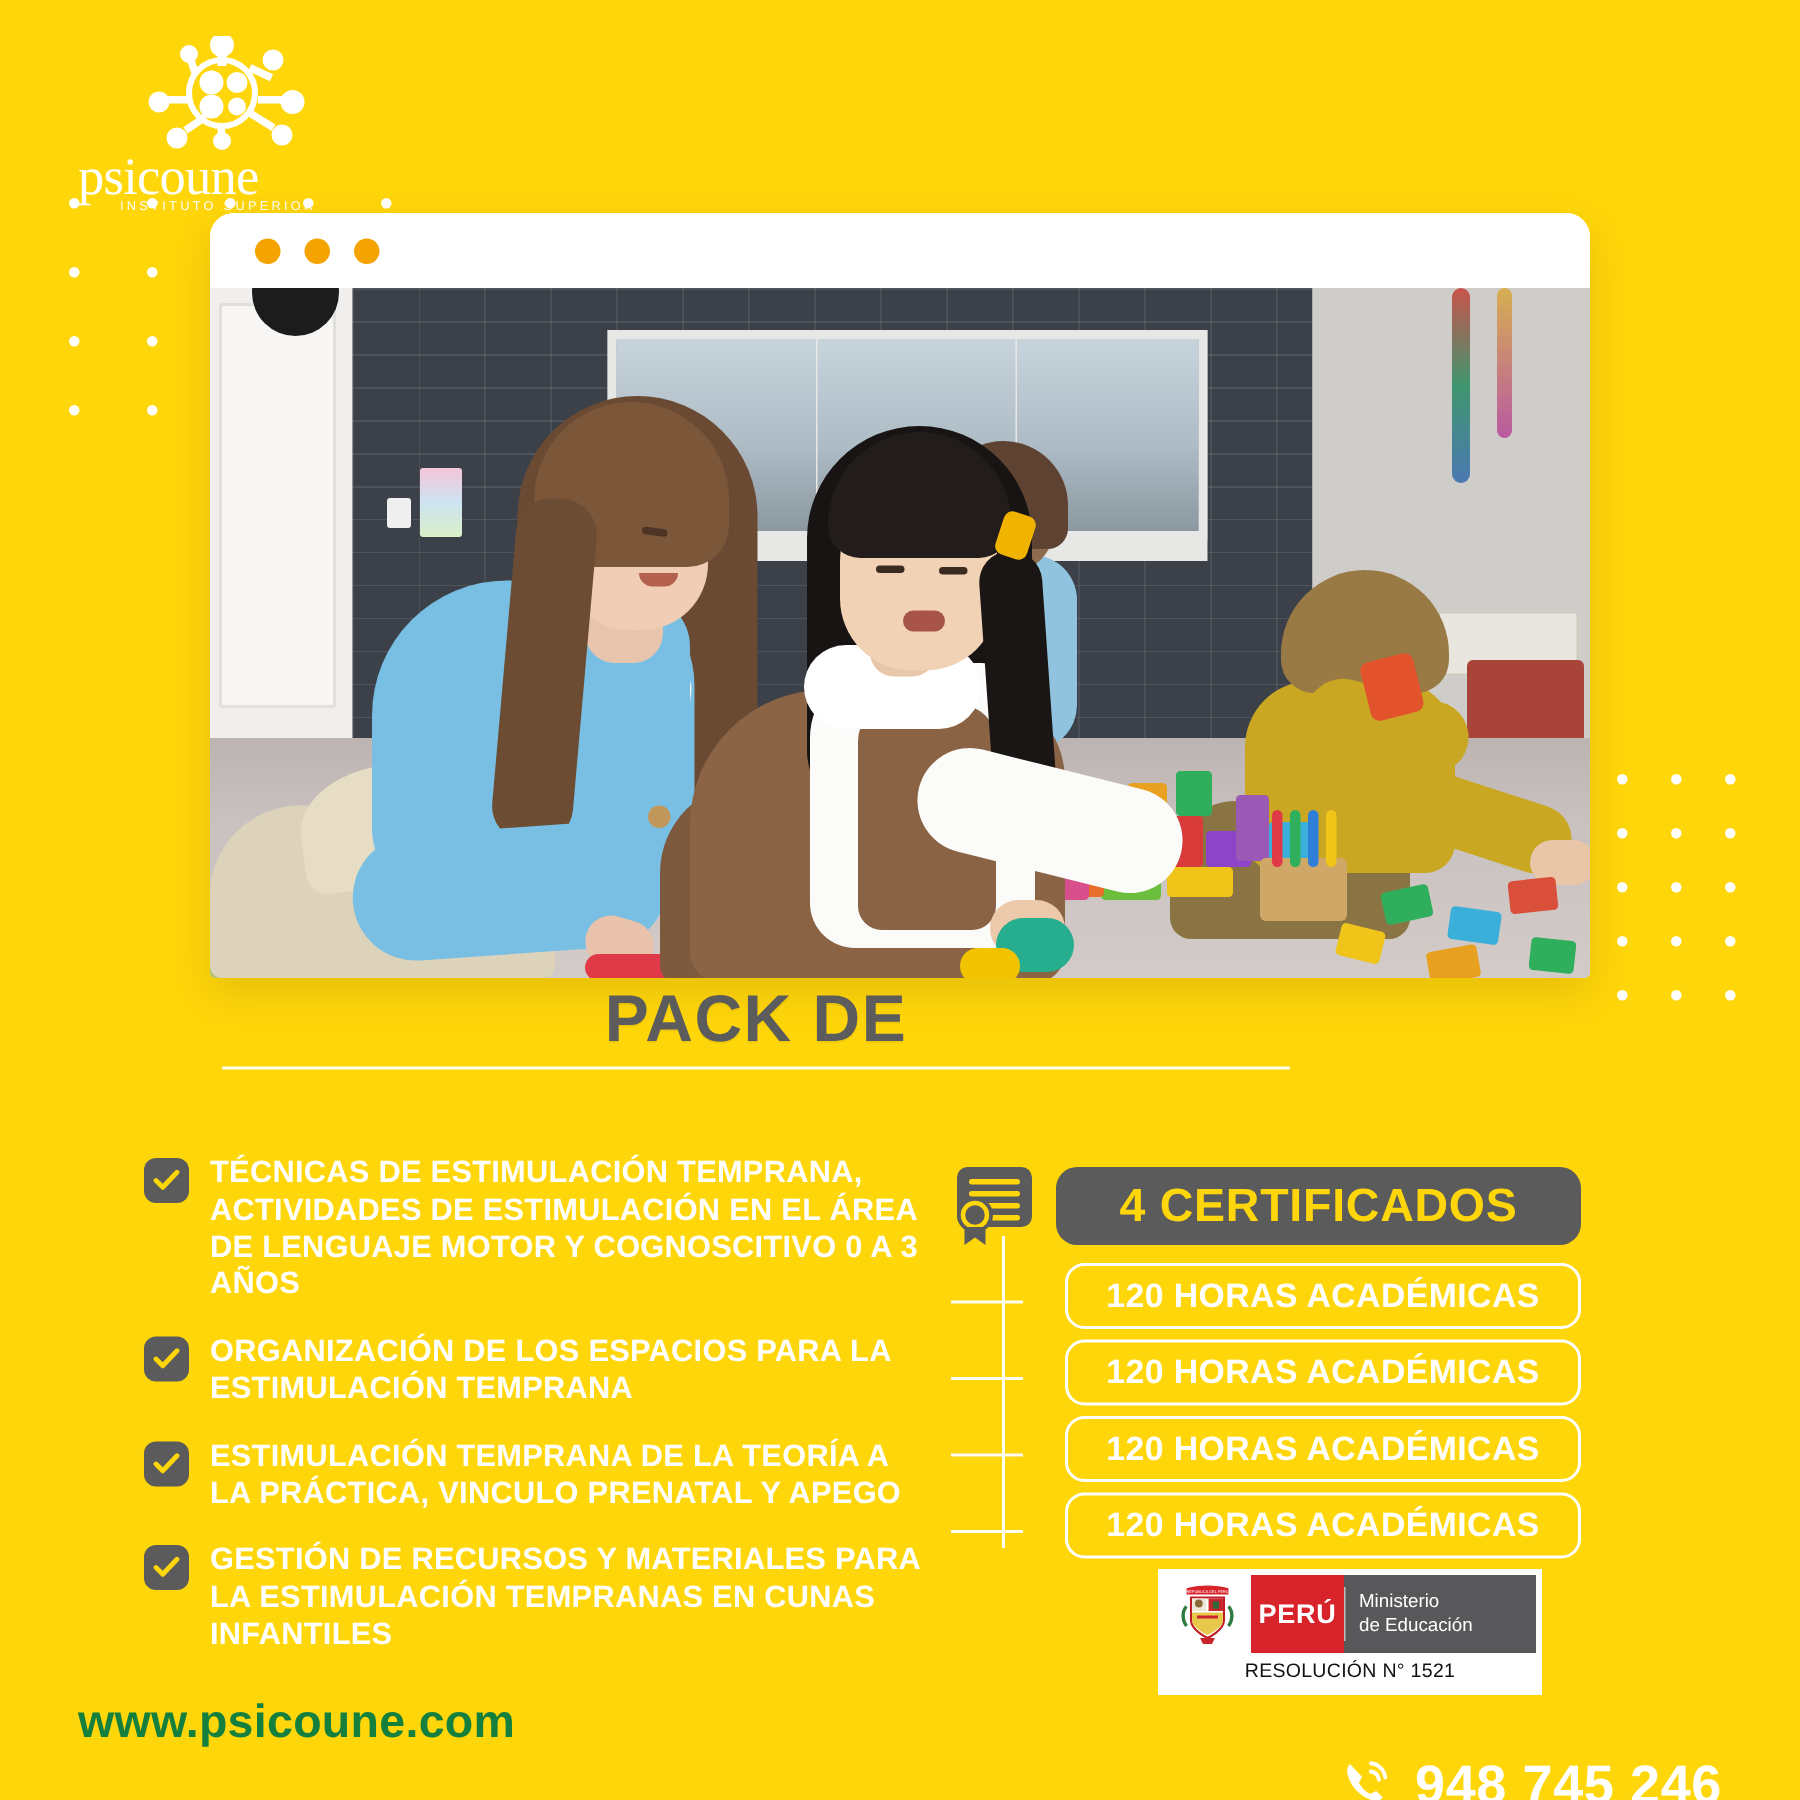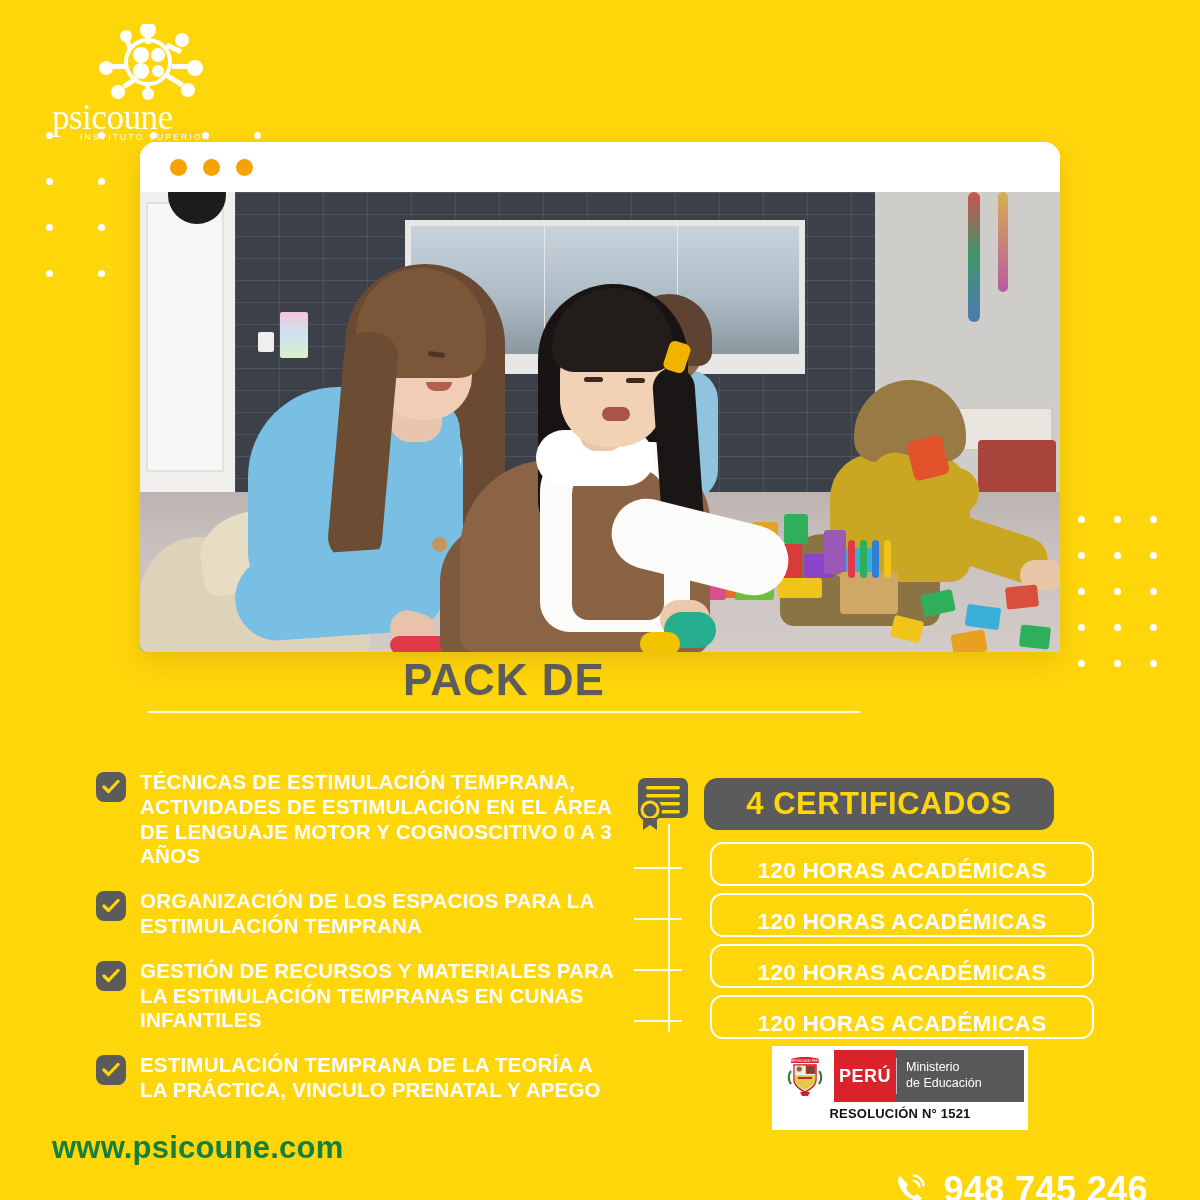--- a/index.html
+++ b/index.html
@@ -180,23 +180,23 @@
   }
   #cert-tree { position:relative; margin-top:10px; padding-left:44px; }
   #tree-spine {
     position:absolute; left:34px; top:-18px; width:2px; height:208px; background:#FFFFFF; opacity:.95;
   }
   .hour-row { position:relative; height:51px; }
   .hour-branch {
     position:absolute; left:-44px; top:25px; width:48px; height:2px; background:#FFFFFF; opacity:.95;
   }
   .hour-pill {
-    position:absolute; left:32px; top:0; width:384px; height:44px;
+    position:absolute; left:32px; top:0; width:344px; height:44px;
     border:2px solid #FFFFFF; border-radius:13px;
-    display:flex; align-items:flex-end; justify-content:center;
+    display:flex; align-items:center; justify-content:center;
   }
   .hour-pill span { color:#FFFFFF; font-size:22.5px; font-weight:bold; letter-spacing:0.3px; }
 
   
   #ministry {
     position:absolute; left:772px; top:1046px; width:256px; height:84px;
     background:#FFFFFF; padding:4px;
   }
   #min-top { display:flex; height:52px; }
   #min-shield {
@@ -209,21 +209,21 @@
   #min-edu {
     flex:1 1 auto; background:#58585B; display:flex; flex-direction:column;
     justify-content:center; padding-left:10px; position:relative;
   }
   #min-edu::before{ content:""; position:absolute; left:0; top:8px; bottom:8px; width:1px; background:#bdbdbd;}
   #min-edu span { color:#FFFFFF; font-size:12.5px; line-height:1.25; }
   #min-res {
     height:22px; display:flex; align-items:center; justify-content:center;
     background:#FFFFFF;
   }
-  #min-res span { color:#111111; font-size:13px; font-weight:bold; letter-spacing:0.2px; }
+  #min-res span { color:#111111; font-size:13px; font-weight:normal; letter-spacing:0.2px; }
 
   
   #web {
     position:absolute; left:52px; top:1130px;
     color:#15803d; font-size:31px; font-weight:bold; letter-spacing:0.2px;
   }
   #phone {
     position:absolute; right:52px; top:1126px;
     display:flex; align-items:flex-start; gap:14px;margin-top:43px;
   }
@@ -429,29 +429,29 @@
           </svg>
       </span>
       <span class="bullet-text">ORGANIZACIÓN DE LOS ESPACIOS PARA LA ESTIMULACIÓN TEMPRANA</span>
     </div>
     <div class="bullet">
       <span class="chk">
         <svg width="18" height="16" viewBox="0 0 18 16">
             <path d="M2 8 L6.5 12.5 L16 2.5" stroke="#FFD60A" stroke-width="3.2" fill="none" stroke-linecap="round" stroke-linejoin="round"></path>
           </svg>
       </span>
-      <span class="bullet-text">GESTIÓN DE RECURSOS Y MATERIALES PARA LA ESTIMULACIÓN TEMPRANAS EN CUNAS INFANTILES</span>
+      <span class="bullet-text">ESTIMULACIÓN TEMPRANA DE LA TEORÍA A LA PRÁCTICA, VINCULO PRENATAL Y APEGO</span>
     </div>
     <div class="bullet">
       <span class="chk">
         <svg width="18" height="16" viewBox="0 0 18 16">
             <path d="M2 8 L6.5 12.5 L16 2.5" stroke="#FFD60A" stroke-width="3.2" fill="none" stroke-linecap="round" stroke-linejoin="round"></path>
           </svg>
       </span>
-      <span class="bullet-text">ESTIMULACIÓN TEMPRANA DE LA TEORÍA A LA PRÁCTICA, VINCULO PRENATAL Y APEGO</span>
+      <span class="bullet-text">GESTIÓN DE RECURSOS Y MATERIALES PARA LA ESTIMULACIÓN TEMPRANAS EN CUNAS INFANTILES</span>
     </div>
   </div>
 
   <div id="certs">
     <div id="cert-head">
       <span id="cert-icon">
         <svg width="58" height="56" viewBox="0 0 58 56">
           <rect x="4" y="2" width="50" height="40" rx="7" fill="#5B5B5B"></rect>
           <rect x="12" y="10" width="34" height="3.6" rx="1.8" fill="#FFD60A"></rect>
           <rect x="12" y="18" width="34" height="3.6" rx="1.8" fill="#FFD60A"></rect>

